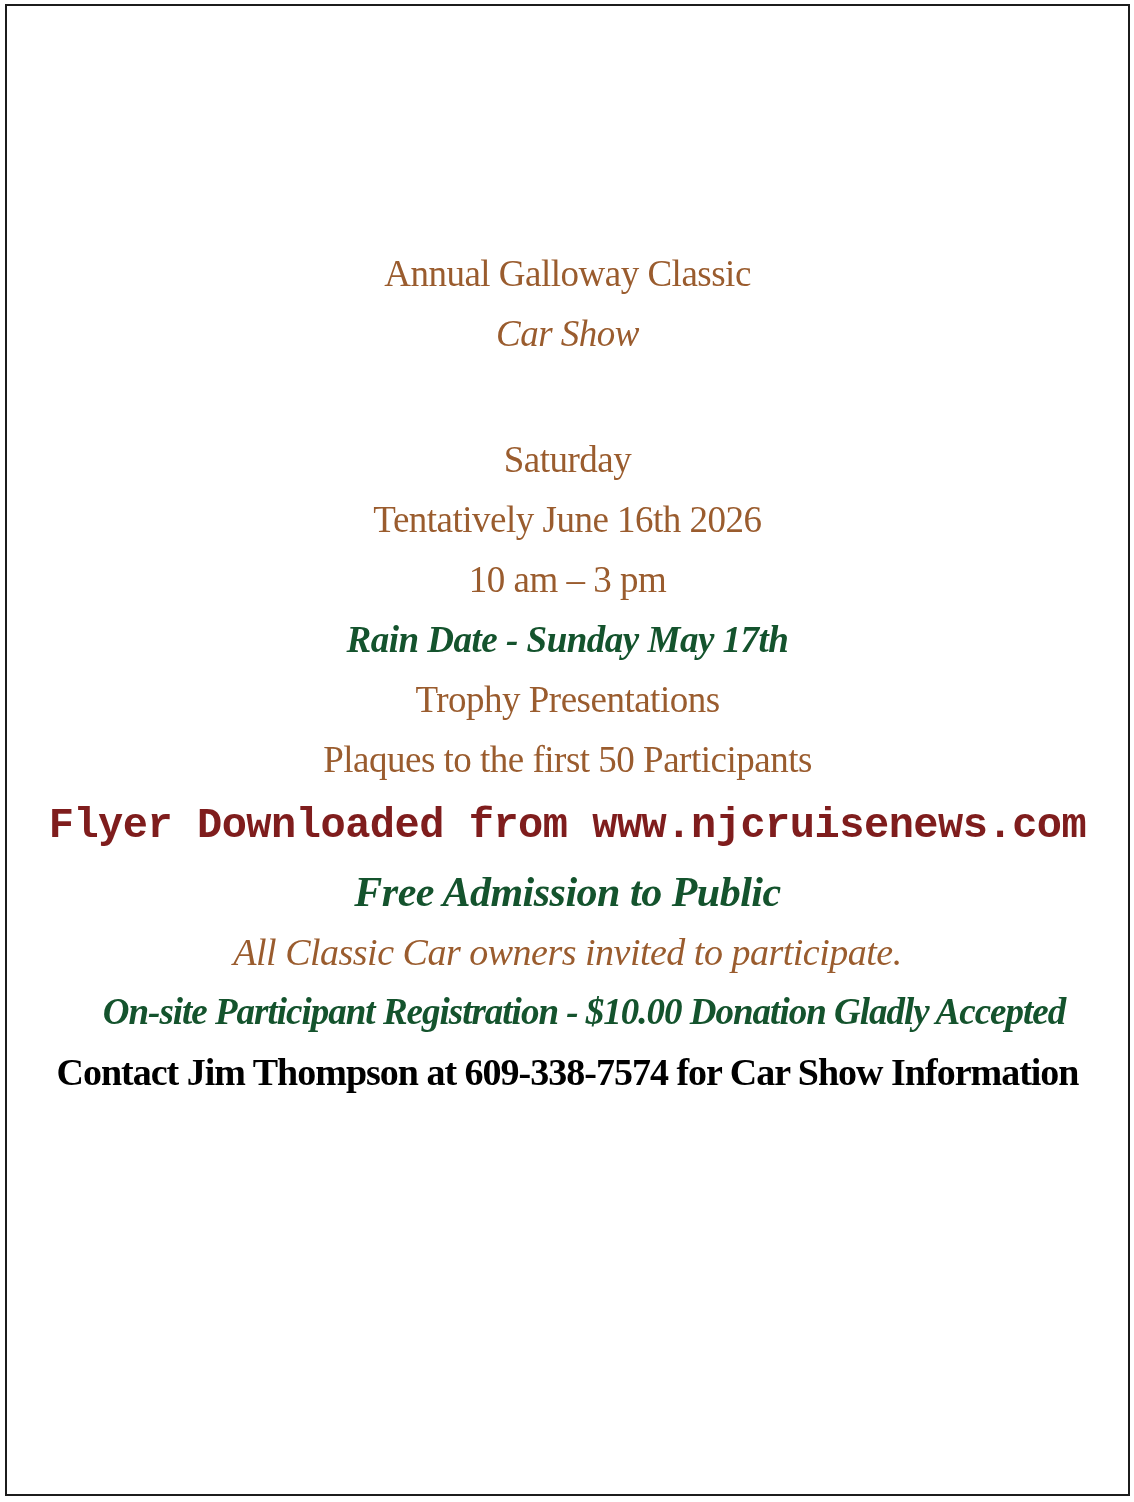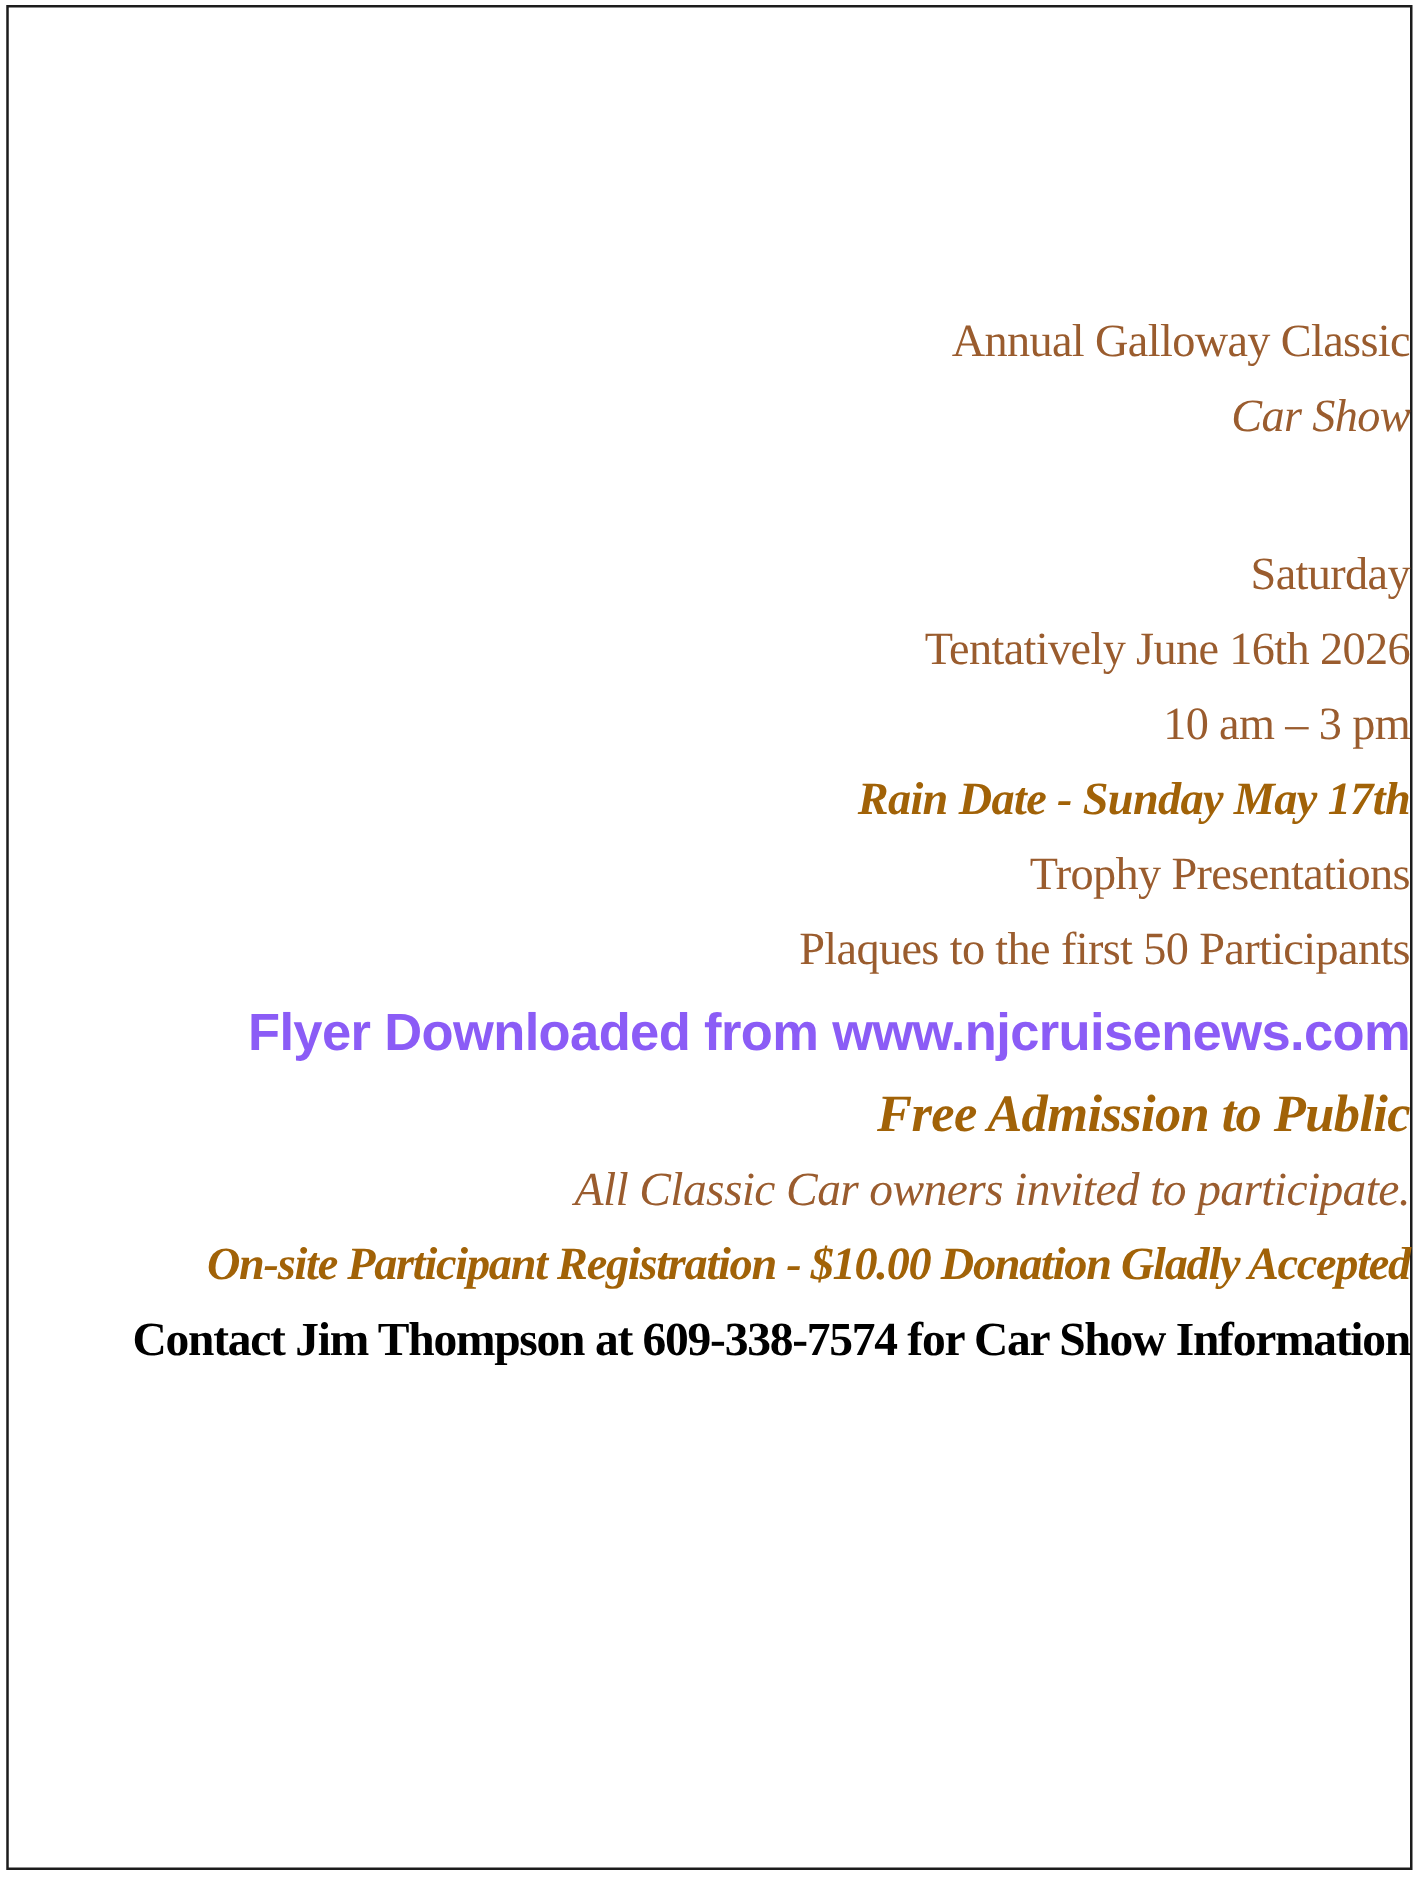--- a/index.html
+++ b/index.html
@@ -20,48 +20,48 @@
     left: 5px;
     top: 4px;
     right: 4px;
     bottom: 6px;
     border: 2px solid #1c1c1c;
     background: #ffffff;
     box-sizing: border-box;
   }
   .content {
     padding-top: 238px;
-    text-align: right;
+    text-align: center;
   }
   .line {
     display: block;
     line-height: 60px;
     font-size: 37px;
     color: #9a5c2e;
     letter-spacing: -0.5px;
     white-space: nowrap;
   }
   .italic { font-style: italic; }
   .bold-italic {
     font-style: italic;
     font-weight: bold;
-    color: #a16207;
+    color: #14532d;
   }
   .bold {
     font-weight: bold;
     color: #000000;
   }
   .spacer { height: 66px; }
   .watermark {
-    font-family: Liberation Sans, sans-serif;
+    font-family: Liberation Mono, monospace;
     font-weight: bold;
     font-style: normal;
     font-size: 42px;
     line-height: 72px;
-    color: #8b5cf6;
+    color: #7f1d1d;
     letter-spacing: -0.5px;
   }
   .admission   { font-size: 42px; }
   .invitation  { font-size: 38px; }
   .registration{ font-size: 37px; letter-spacing: -1px; padding-left: 33px; }
   .location    { font-size: 40px; letter-spacing: -1px; }
   .contact     { font-size: 38px; letter-spacing: -1px; }
 </style>
 </head>
 <body>

